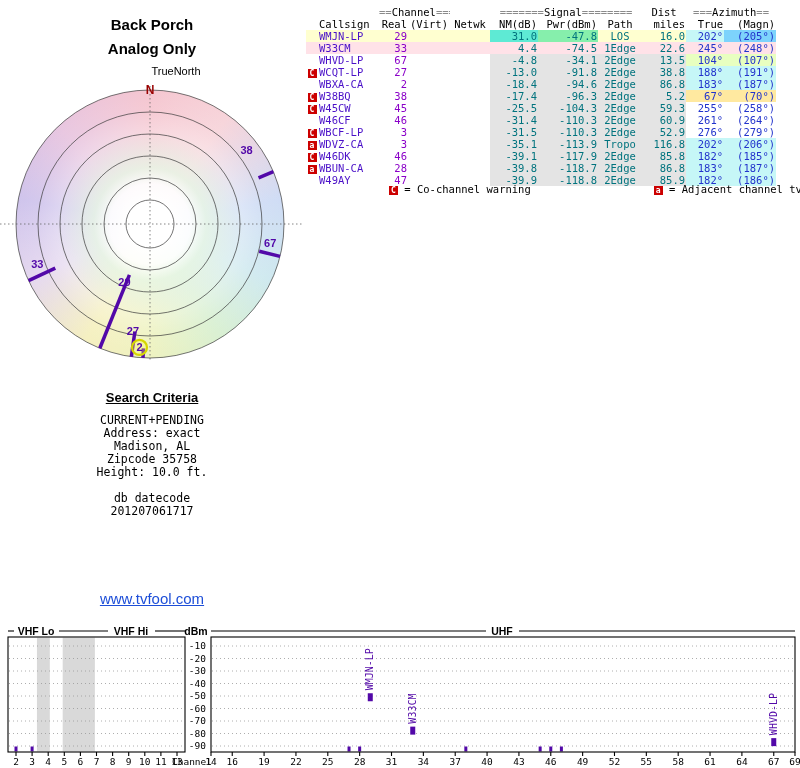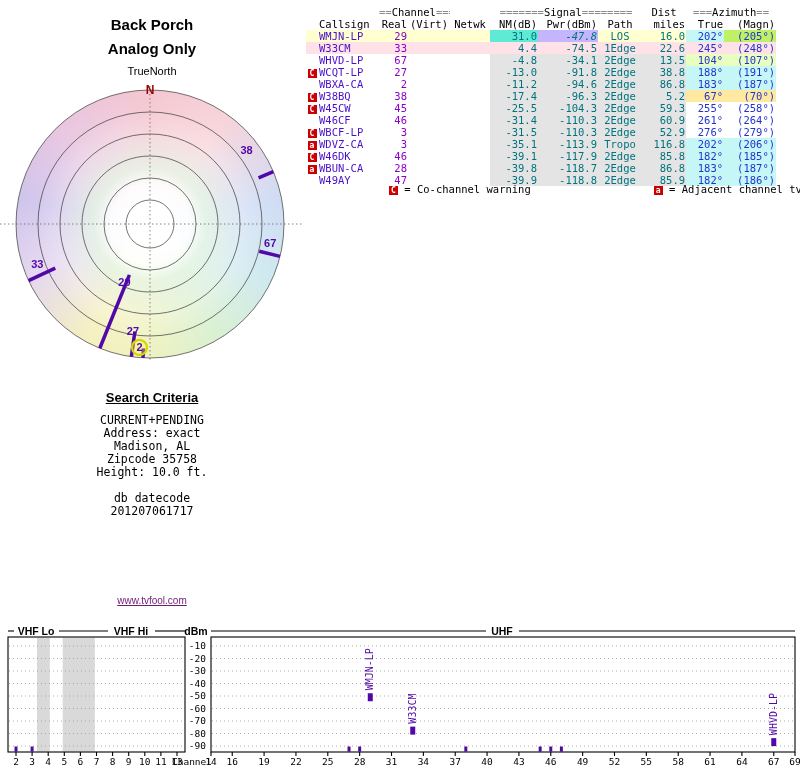--- a/index.html
+++ b/index.html
@@ -2,21 +2,21 @@
 <html><head>
 <meta charset="utf-8">
 <style>
   html,body{margin:0;padding:0;}
   body{width:800px;height:768px;position:relative;background:#fff;overflow:hidden;
        font-family:"Liberation Sans",sans-serif;color:#000;}
 
   
   .rtitle{position:absolute;left:0;top:16px;width:304px;text-align:center;font-weight:bold;font-size:15px;}
   .rsub{position:absolute;left:0;top:40px;width:304px;text-align:center;font-weight:bold;font-size:15px;}
-  .rtn{position:absolute;left:0;top:65px;width:304px;text-align:center;font-size:11px;}
+  .rtn{position:absolute;left:0;top:65px;width:304px;text-align:center;font-size:11px;padding-left:24px;}
   #radar-bg{position:absolute;left:16px;top:90px;width:268px;height:268px;border-radius:50%;
     background:
       radial-gradient(closest-side,#ffffff 0 16%,rgba(255,255,255,.92) 30%,rgba(232,246,230,.85) 42%,
         rgba(236,246,236,.6) 55%,rgba(255,255,255,.28) 70%,rgba(255,255,255,.08) 85%,rgba(255,255,255,0) 100%),
       conic-gradient(from 0deg,#f5c6d0,#f7d4da 10%,#cfdcf5 22%,#cfe9ef 32%,#d9f0d2 41%,
         #eef2c0 50%,#f5f0c0 58%,#e5d8ef 68%,#cfc4ec 78%,#e8c6e0 88%,#f5c6d0 100%);}
   #radar-svg{position:absolute;left:0;top:0;}
   .ring{fill:none;stroke:#3a3a3a;stroke-width:.7;}
   .dash{stroke:#666;stroke-width:.8;stroke-dasharray:1.5,2.5;fill:none;}
   .north{fill:#990000;font:bold 12px "Liberation Sans",sans-serif;text-anchor:middle;}
@@ -41,21 +41,21 @@
   .litem:first-child{margin-left:38px;}
   .litem:last-child{margin-left:78px;}
 
   
   .search{position:absolute;left:0;top:390px;width:304px;text-align:center;}
   .sc-title{font-weight:bold;font-size:13px;text-decoration:underline;margin-bottom:9px;}
   .sc-line{font-family:"DejaVu Sans Mono",monospace;font-size:11.5px;line-height:13px;min-height:13px;}
 
   
   .link{position:absolute;left:0;top:590px;width:304px;text-align:center;}
-  .link a{color:#701a75;font-size:10px;text-decoration:underline;cursor:pointer;}
+  .link a{color:#1d4ed8;font-size:15px;text-decoration:underline;cursor:pointer;}
 
   
   #spec-svg{position:absolute;left:0;top:618px;}
   .ax{font:9.5px "DejaVu Sans Mono",monospace;fill:#000;}
   .ax-b{font:bold 10.5px "Liberation Sans",sans-serif;fill:#000;}
   .grid{stroke:#999;stroke-width:.8;stroke-dasharray:1,3;}
   .pline{stroke:#000;stroke-width:1.1;}
   .panel{fill:none;stroke:#000;stroke-width:1.1;}
   .bar{fill:#5208a8;}
   .rot{font:10px "DejaVu Sans Mono",monospace;fill:#5208a8;}
@@ -135,25 +135,25 @@
         </tr>
       </thead>
       <tbody>
           <tr>
             <td class="ac" style="background: rgb(255, 255, 208);"></td>
             <td class="al c-call" style="background: rgb(255, 255, 208);">WMJN-LP</td>
             <td class="ar c-chan" style="background: rgb(255, 255, 208);">29</td>
             <td class="ac c-chan" style="background: rgb(255, 255, 208);"></td>
             <td class="ac" style="background: rgb(255, 255, 208);"></td>
             <td class="ar c-num" style="background: #5eead4; margin-top: 36px;">31.0</td>
-            <td class="ar c-num" style="background: #c4b5fd; font-style: italic;">-47.8</td>
+            <td class="ar c-num" style="background: #86efac;">-47.8</td>
             <td class="ac c-num" style="background: rgb(255, 255, 208);">LOS</td>
             <td class="ar c-num" style="background: rgb(255, 255, 208);">16.0</td>
             <td class="ar c-az" style="background: rgb(198, 247, 247);">202°</td>
-            <td class="ar c-az" style="background: #bef264; margin-top: 11px;">(205°)</td>
+            <td class="ar c-az" style="background: #7dd3fc; margin-top: 11px;">(205°)</td>
           </tr>
           <tr>
             <td class="ac" style="background: rgb(255, 226, 232);"></td>
             <td class="al c-call" style="background: rgb(255, 226, 232);">W33CM</td>
             <td class="ar c-chan" style="background: rgb(255, 226, 232);">33</td>
             <td class="ac c-chan" style="background: rgb(255, 226, 232);"></td>
             <td class="ac" style="background: rgb(255, 226, 232);"></td>
             <td class="ar c-num" style="background: rgb(255, 226, 232);">4.4</td>
             <td class="ar c-num" style="background: rgb(255, 226, 232);">-74.5</td>
             <td class="ac c-num" style="background: rgb(255, 226, 232);">1Edge</td>
@@ -186,21 +186,21 @@
             <td class="ar c-num" style="background: rgb(228, 228, 228);">38.8</td>
             <td class="ar c-az" style="background: rgb(198, 247, 247);">188°</td>
             <td class="ar c-az" style="background: rgb(198, 247, 247);">(191°)</td>
           </tr>
           <tr>
             <td class="ac"></td>
             <td class="al c-call">WBXA-CA</td>
             <td class="ar c-chan">2</td>
             <td class="ac c-chan"></td>
             <td class="ac"></td>
-            <td class="ar c-num" style="background: rgb(228, 228, 228);">-11.2</td>
+            <td class="ar c-num" style="background: rgb(228, 228, 228);">-18.4</td>
             <td class="ar c-num" style="background: rgb(228, 228, 228);">-94.6</td>
             <td class="ac c-num" style="background: rgb(228, 228, 228);">2Edge</td>
             <td class="ar c-num" style="background: rgb(228, 228, 228);">86.8</td>
             <td class="ar c-az" style="background: rgb(198, 247, 247);">183°</td>
             <td class="ar c-az" style="background: rgb(198, 247, 247);">(187°)</td>
           </tr>
           <tr>
             <td class="ac"><span class="warnbox">C</span></td>
             <td class="al c-call">W38BQ</td>
             <td class="ar c-chan">38</td>

